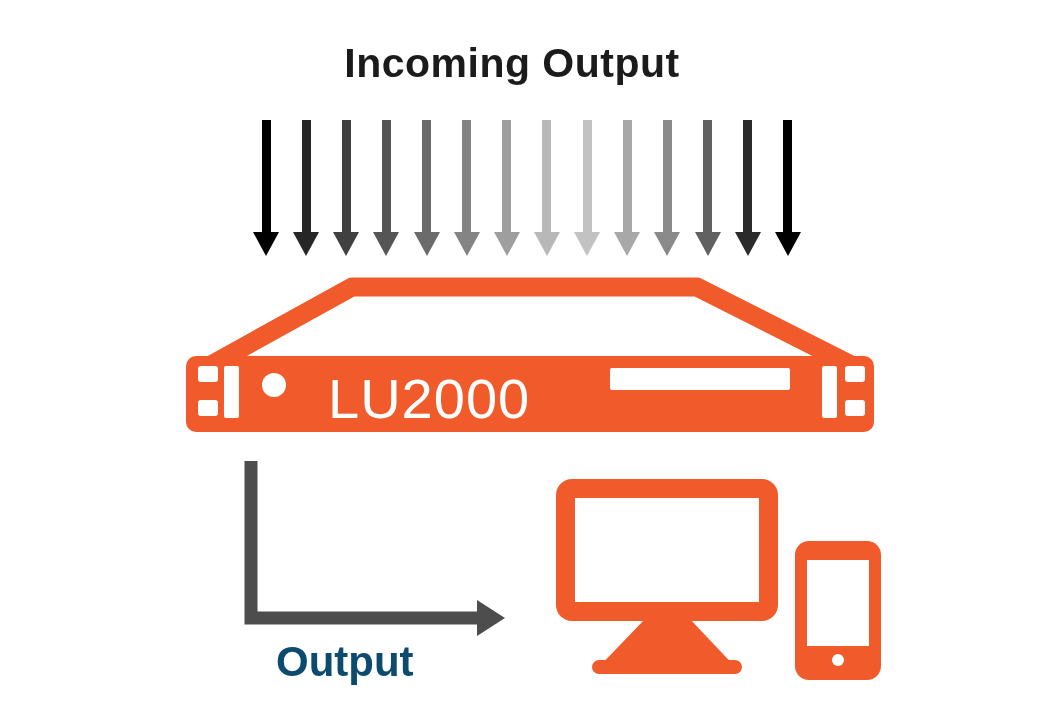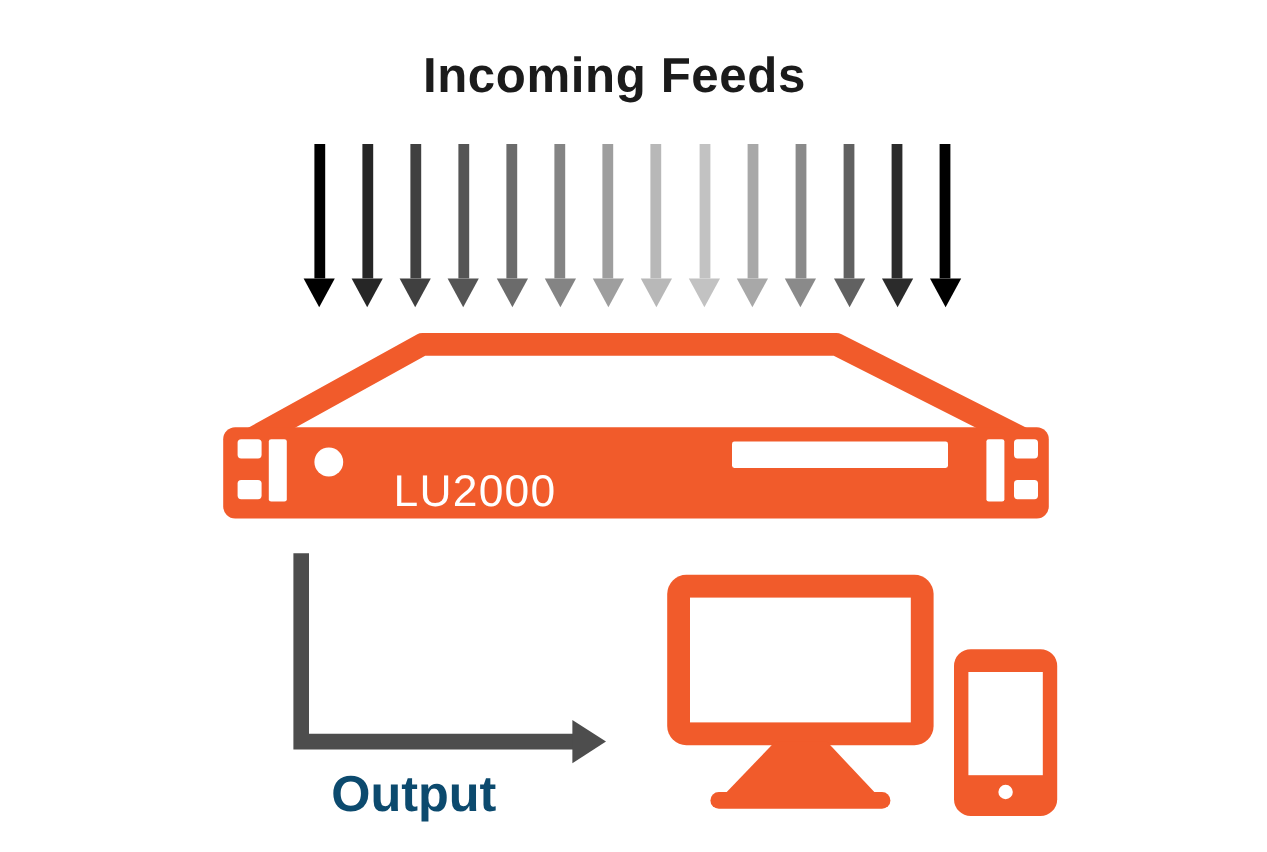--- a/index.html
+++ b/index.html
@@ -51,43 +51,43 @@
     height: 76px;
     border-radius: 10px;
     background: #F15B2B;
   }
   .device .sq { position: absolute; width: 20px; height: 16px; border-radius: 3px; background: #fff; }
   .device .bar-v { position: absolute; width: 15px; height: 52px; border-radius: 2px; background: #fff; top: 10px; }
   .device .led { position: absolute; left: 76px; top: 17px; width: 24px; height: 24px; border-radius: 50%; background: #fff; }
   .device .vent { position: absolute; left: 424px; top: 12px; width: 180px; height: 22px; border-radius: 2px; background: #fff; }
   .device .label {
     position: absolute;
-    left: 142px; top: 16px; height: 100%;
+    left: 142px; top: 4px; height: 100%;
     display: flex; align-items: center;
     color: #ffffff;
-    font-size: 37px;
+    font-size: 56px;
     font-weight: 400;
     letter-spacing: 1px;
   }
 
   .output-label {
     position: absolute;
     left: 276px;
     top: 638px;
     font-size: 42px;
     font-weight: 600;
     color: #0c4a6e;
   }
 </style>
 </head>
 <body>
 
 <div class="canvas">
 
-  <div class="title">Incoming Feeds</div>
+  <div class="title">Incoming Output</div>
 
   <div class="arrows">
       <div class="arrow">
         <div class="shaft" style="background: rgb(0, 0, 0);"></div>
         <div class="head" style="border-top-color: rgb(0, 0, 0);"></div>
       </div>
       <div class="arrow">
         <div class="shaft" style="background: rgb(38, 38, 38);"></div>
         <div class="head" style="border-top-color: rgb(38, 38, 38);"></div>
       </div>

